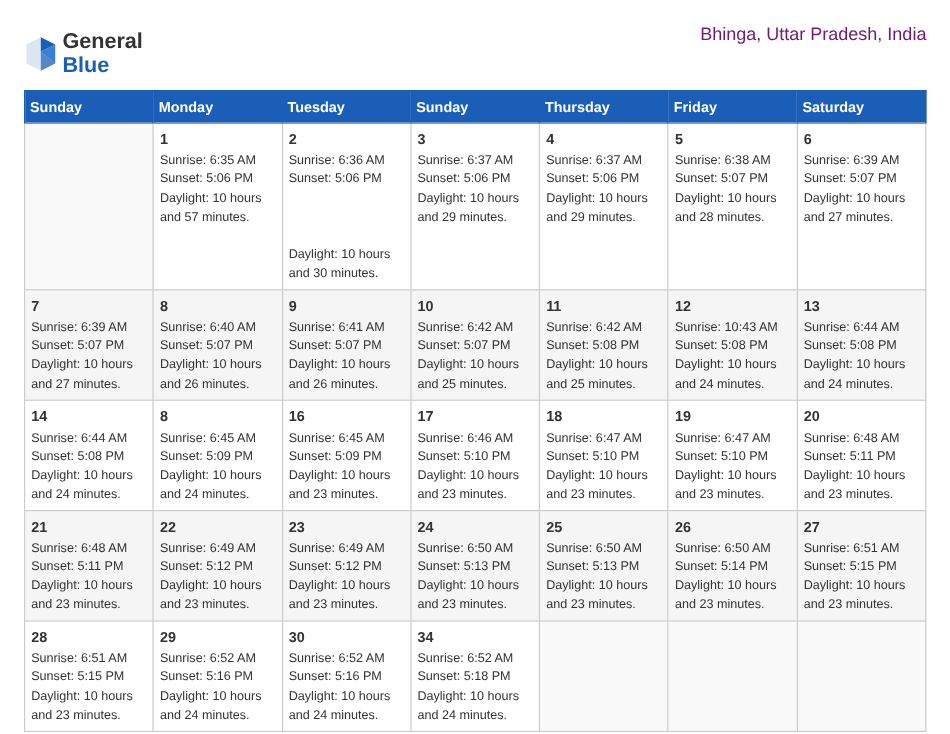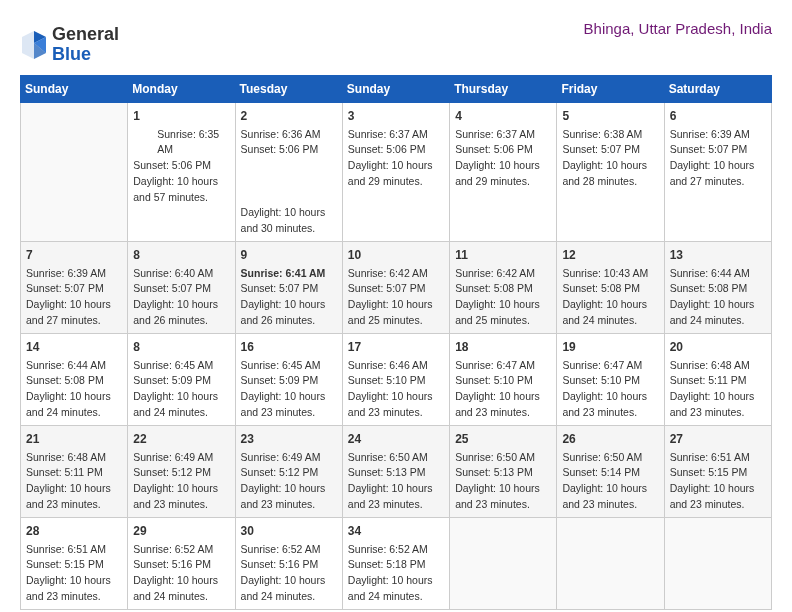--- a/index.html
+++ b/index.html
@@ -116,21 +116,21 @@
         <th>Thursday</th>
         <th>Friday</th>
         <th>Saturday</th>
       </tr>
   </thead>
   <tbody id="calendar-body">
   <tr>
         <td class="empty"></td>
         <td>
           <span class="day-num">1</span>
-          <span style="display: block; margin-left: 24px;">Sunrise: 6:35 AM</span>
+          <span style="display: block;">Sunrise: 6:35 AM</span>
           <span style="display: block;">Sunset: 5:06 PM</span>
           <span style="display: block;">Daylight: 10 hours and 57 minutes.</span>
         </td>
         <td>
           <span class="day-num">2</span>
           <span style="display: block;">Sunrise: 6:36 AM</span>
           <span style="display: block;">Sunset: 5:06 PM</span>
           <span style="display: block; margin-top: 47px;">Daylight: 10 hours and 30 minutes.</span>
         </td>
         <td>
@@ -166,21 +166,21 @@
           <span style="display: block;">Daylight: 10 hours and 27 minutes.</span>
         </td>
         <td>
           <span class="day-num">8</span>
           <span style="display: block;">Sunrise: 6:40 AM</span>
           <span style="display: block;">Sunset: 5:07 PM</span>
           <span style="display: block;">Daylight: 10 hours and 26 minutes.</span>
         </td>
         <td>
           <span class="day-num">9</span>
-          <span style="display: block; font-weight: bold;">Sunrise: 6:41 AM</span>
+          <span style="display: block;">Sunrise: 6:41 AM</span>
           <span style="display: block;">Sunset: 5:07 PM</span>
           <span style="display: block;">Daylight: 10 hours and 26 minutes.</span>
         </td>
         <td>
           <span class="day-num">10</span>
           <span style="display: block;">Sunrise: 6:42 AM</span>
           <span style="display: block;">Sunset: 5:07 PM</span>
           <span style="display: block;">Daylight: 10 hours and 25 minutes.</span>
         </td>
         <td>

